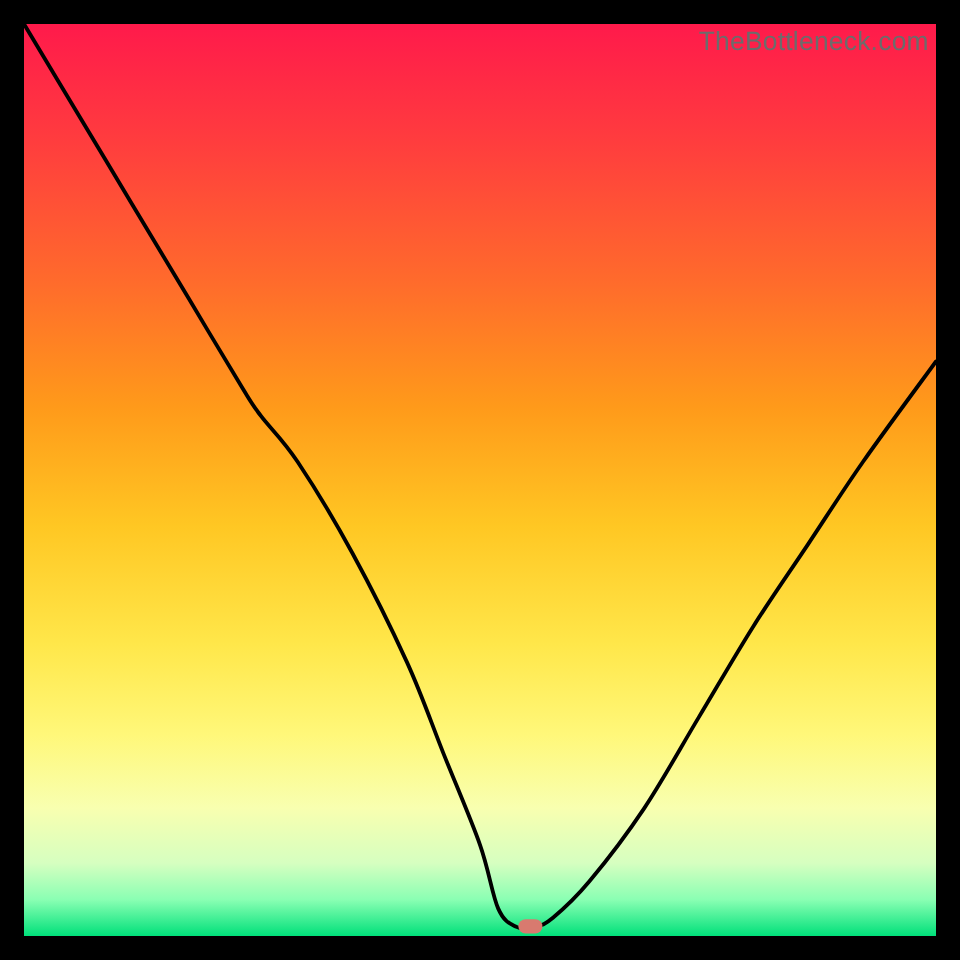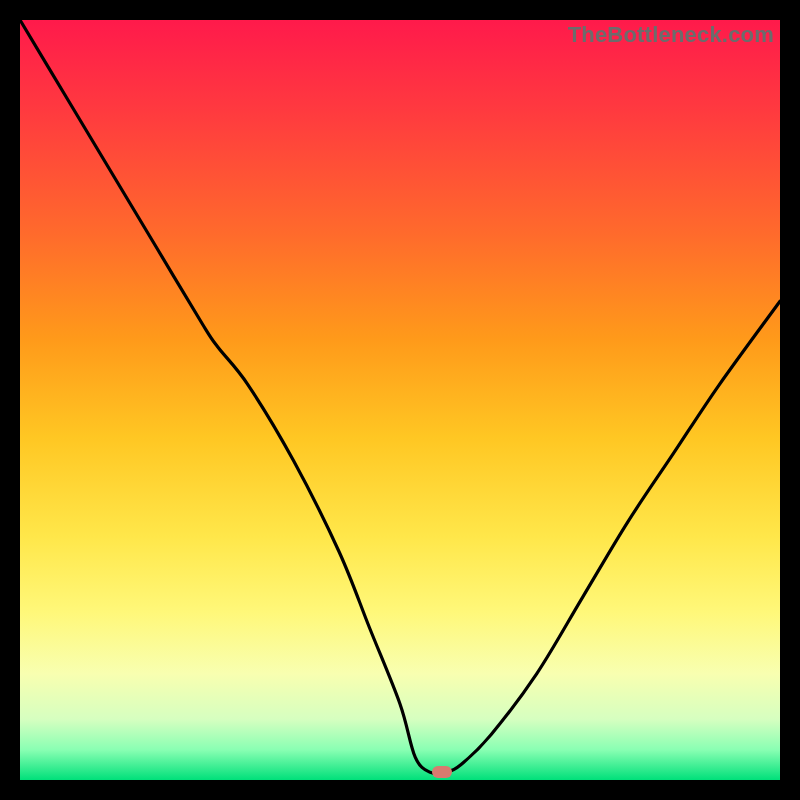--- a/index.html
+++ b/index.html
@@ -35,21 +35,21 @@
       #8affb3 96%,
       #00e07a 100%
     );
   }
   .watermark {
     position: absolute;
     top: 2px;
     right: 6px;
     font-family: Arial, Helvetica, sans-serif;
     font-size: 22px;
-    font-weight: 700;
+    font-weight: 400;
     color: #6c6c6c;
     letter-spacing: 0.2px;
     z-index: 5;
     user-select: none;
   }
   .curve-svg {
     position: absolute;
     left: 0;
     top: 0;
     width: 760px;

